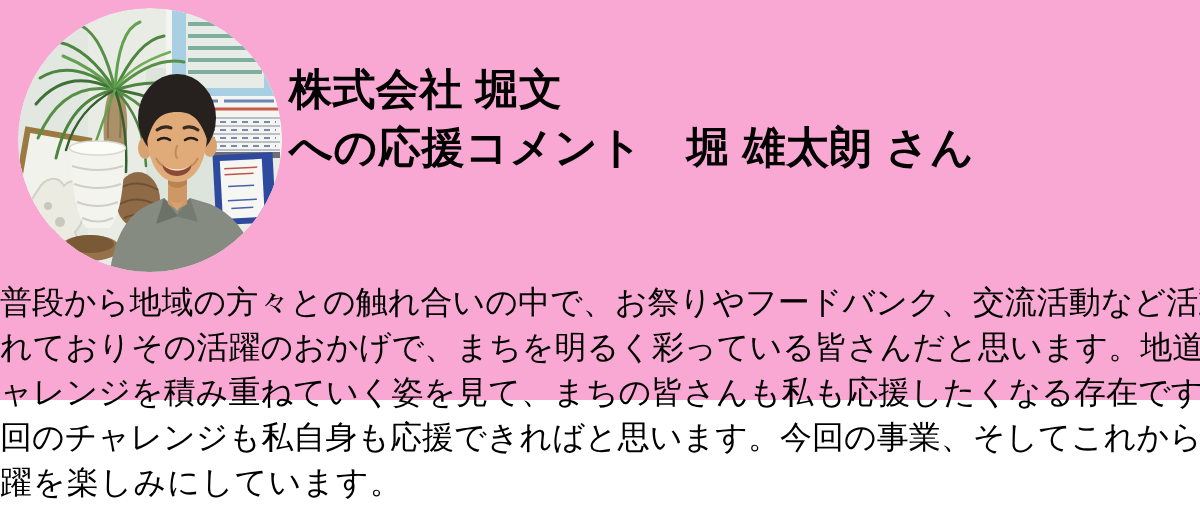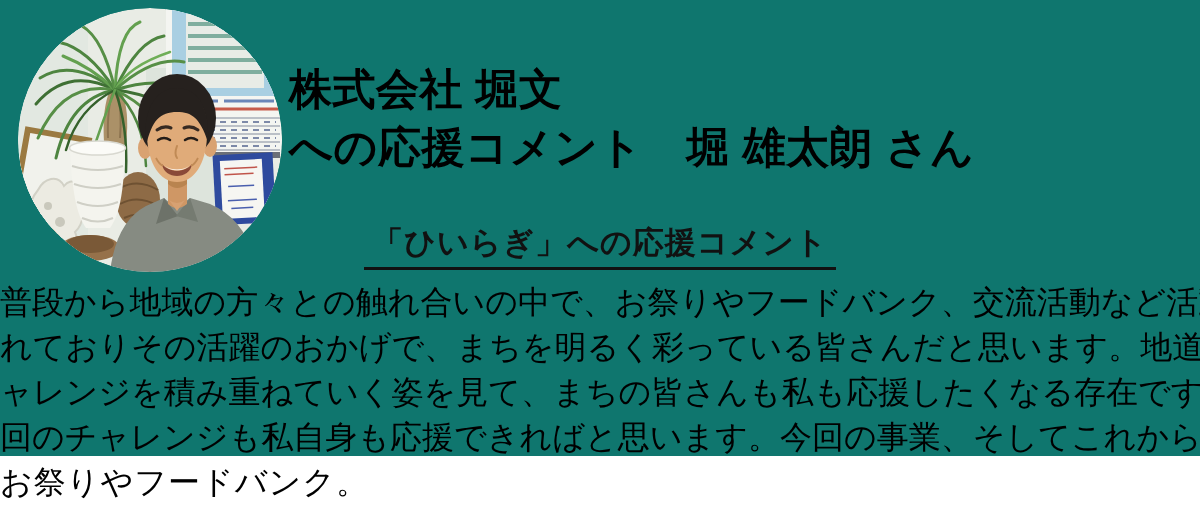--- a/index.html
+++ b/index.html
@@ -4,22 +4,22 @@
 <style>
   html, body { margin: 0; padding: 0; }
   body {
     width: 1200px; height: 508px;
     background: #ffffff;
     overflow: hidden;
     color: #000;
   }
   .page {
     position: relative;
-    width: 1200px; height: 456px;
-    background: #0f766e;
+    width: 1200px; height: 400px;
+    background: #f9a8d4;
   }
 
   
   .photo-wrap {
     position: absolute;
     left: 18px; top: 8px;
     width: 264px; height: 264px;
     border-radius: 50%;
     overflow: hidden;
   }
@@ -226,25 +226,22 @@
         </g>
       </g>
     </svg>
   </div>
 
   <div class="titles">
     <div>株式会社 堀文</div>
     <div>への応援コメント　堀 雄太朗 さん</div>
   </div>
 
-  <div class="heading-row">
-    <span class="underlined">「ひいらぎ」への応援コメント</span>
-  </div>
 
   <div class="comment">
     <div class="line">普段から地域の方々との触れ合いの中で、お祭りやフードバンク、交流活動など活動さ</div>
     <div class="line">れておりその活躍のおかげで、まちを明るく彩っている皆さんだと思います。地道にチ</div>
     <div class="line">ャレンジを積み重ねていく姿を見て、まちの皆さんも私も応援したくなる存在です。今</div>
     <div class="line">回のチャレンジも私自身も応援できればと思います。今回の事業、そしてこれからの活</div>
-    <div class="line last">お祭りやフードバンク。</div>
+    <div class="line last">躍を楽しみにしています。</div>
   </div>
 
 </div>
 
 </body></html>

